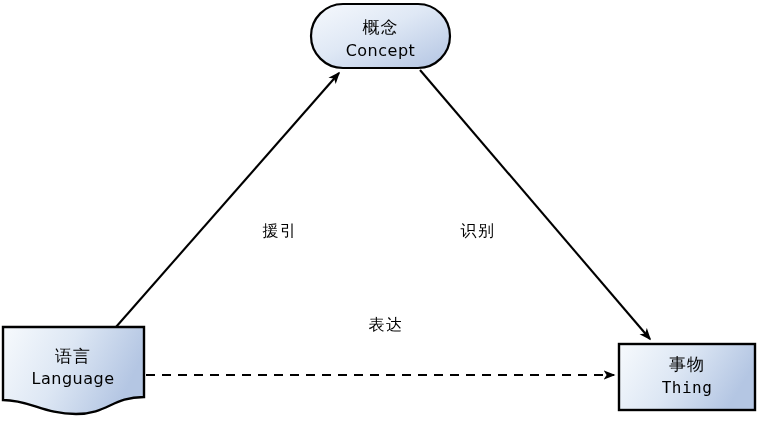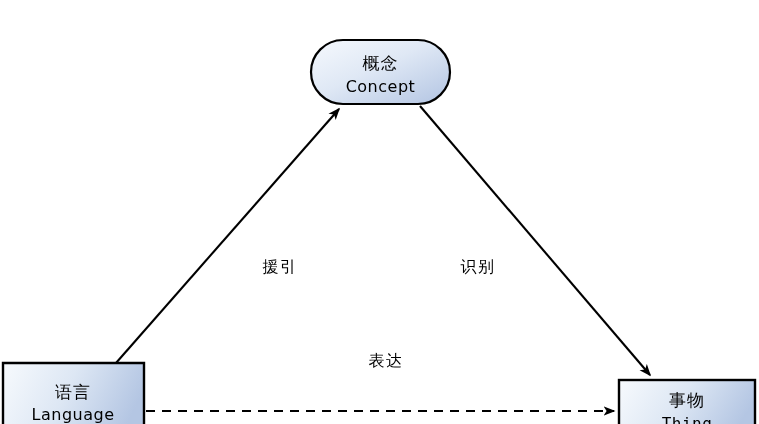--- a/index.html
+++ b/index.html
@@ -11,21 +11,20 @@
     width: 759px;
     height: 424px;
     font-family: "DejaVu Sans", "Liberation Sans", sans-serif;
     overflow: hidden;
   }
   #diagram-root {
     position: relative;
     width: 759px;
     height: 304px;
     background: #ffffff;
-    margin-top: 36px;
   }
   #semiotic-triangle-svg {
     position: absolute;
     top: 0;
     left: 0;
     width: 759px;
     height: 424px;
   }
   .node-label-cn {
     font-size: 17px;

